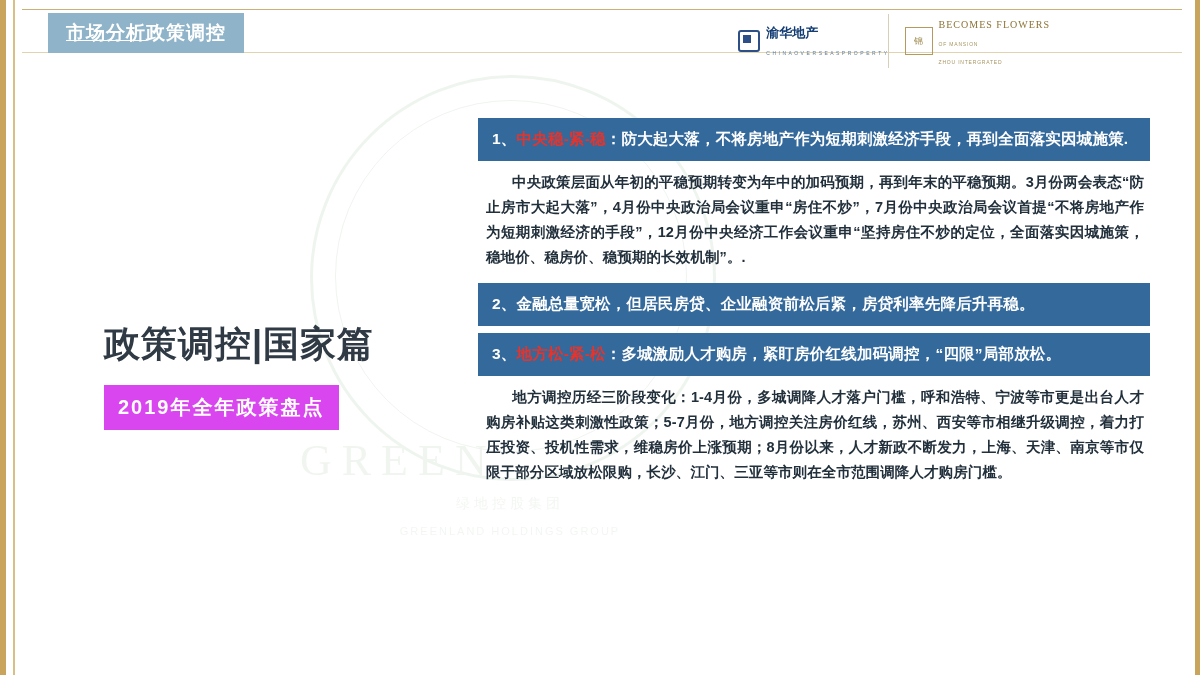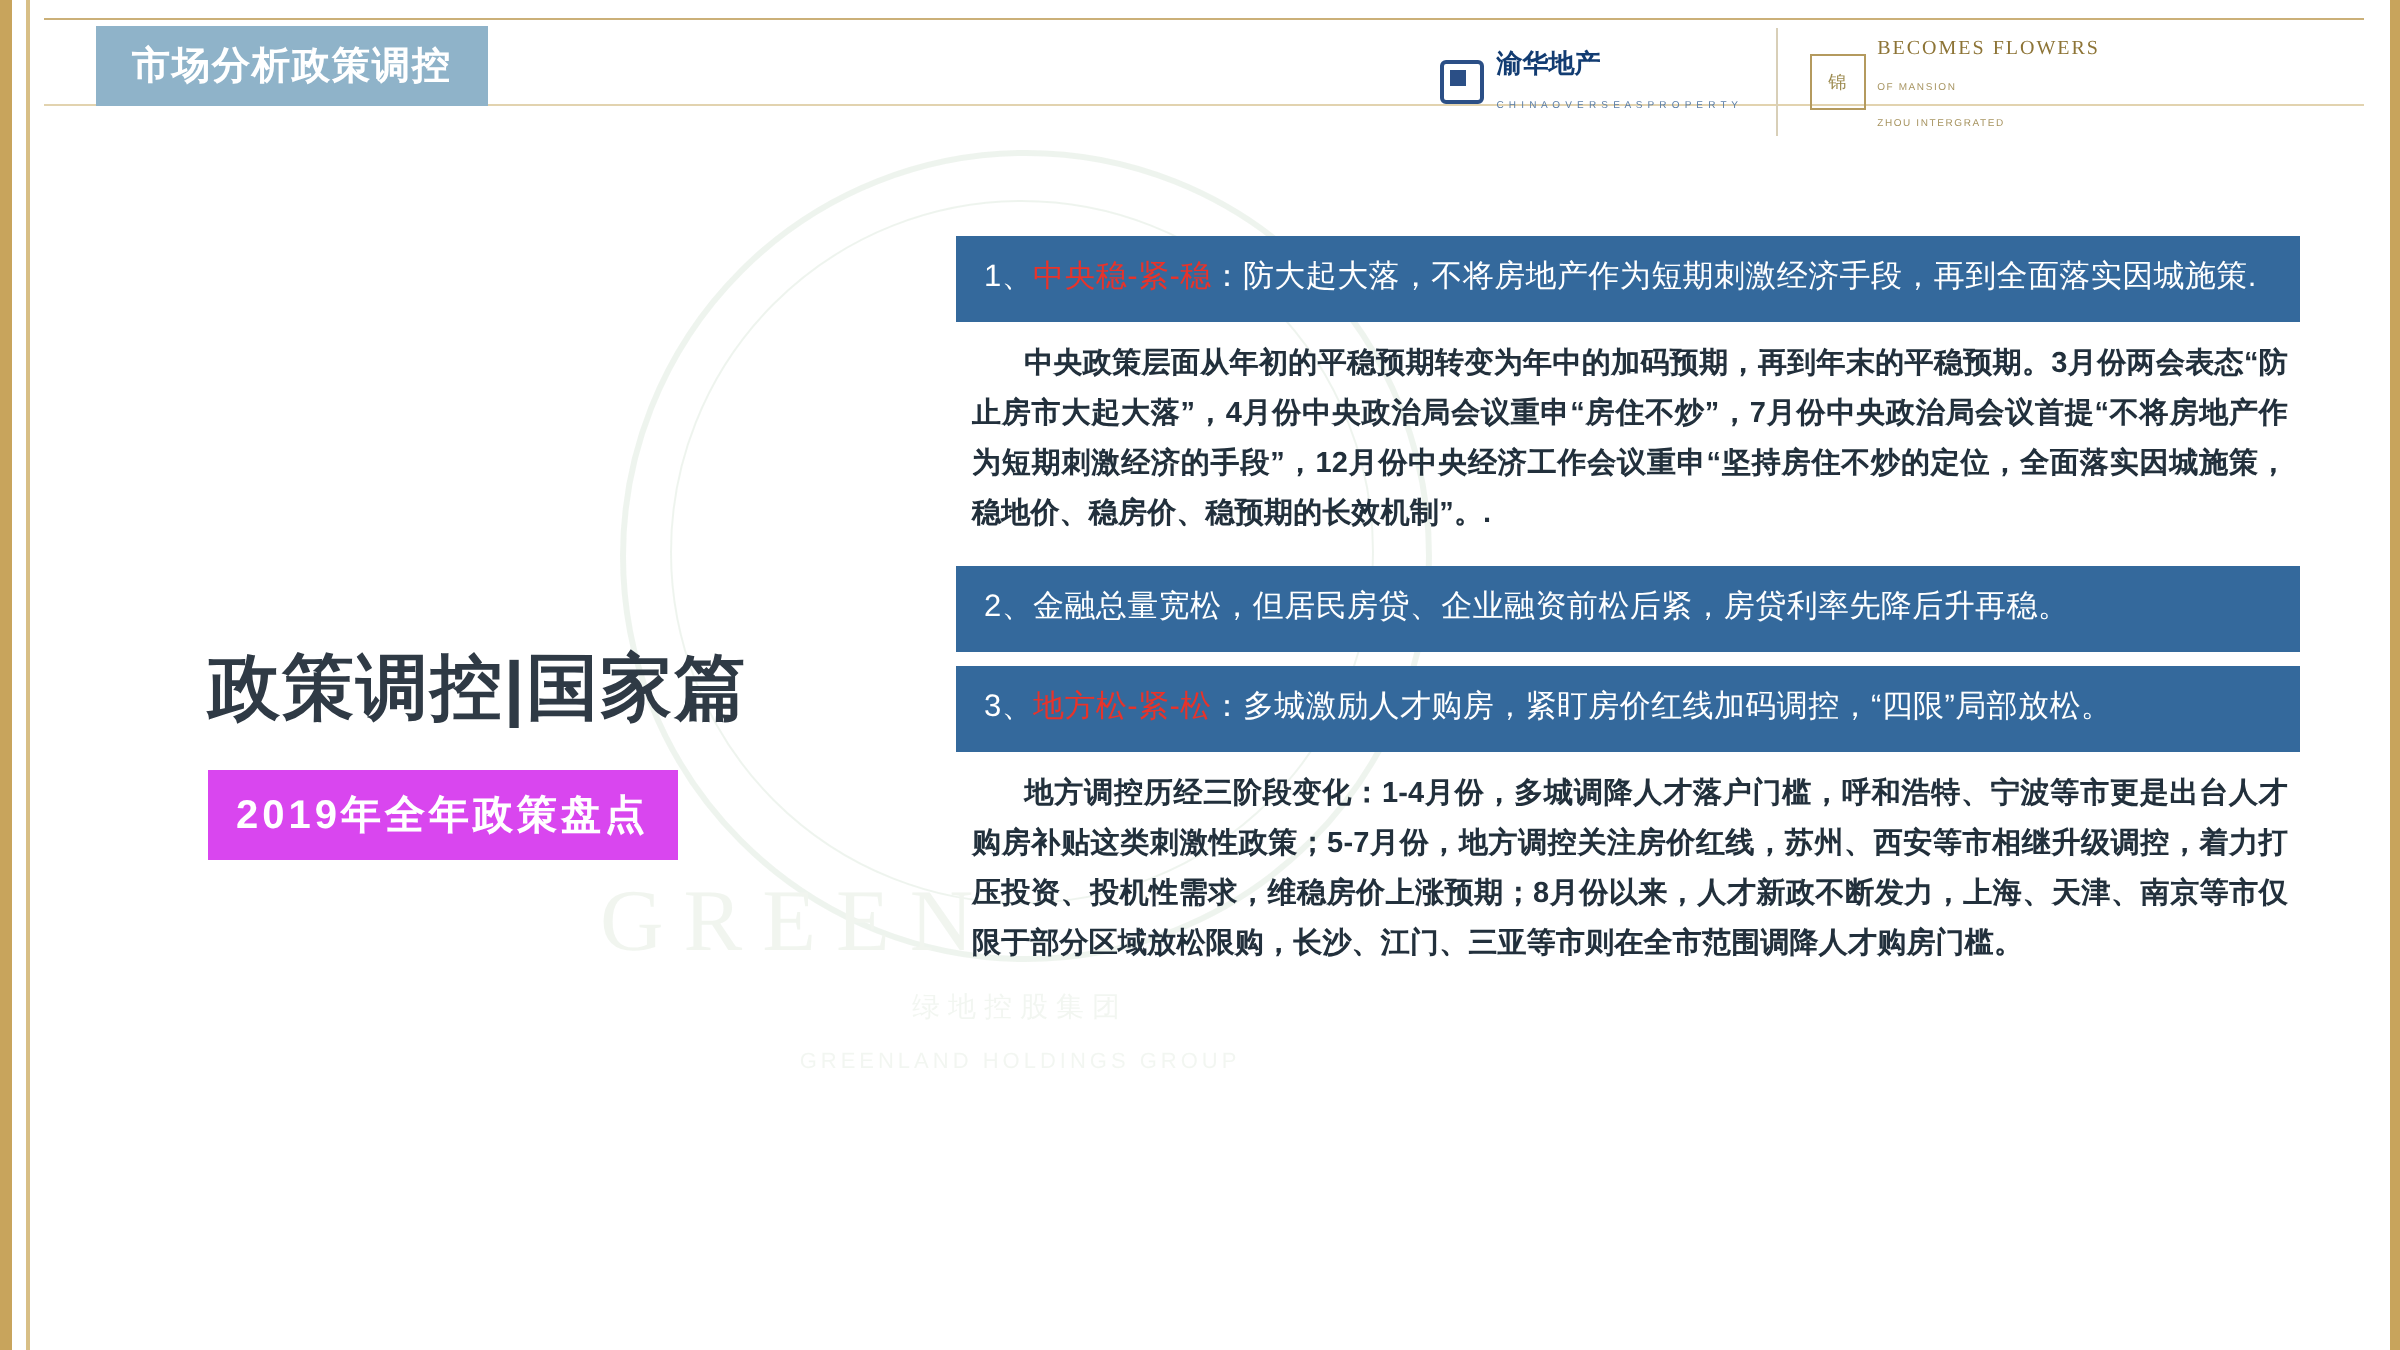--- a/index.html
+++ b/index.html
@@ -114,36 +114,36 @@
     display: flex;
     align-items: center;
     padding: 0 18px;
     box-sizing: border-box;
   }
   .breadcrumb .bc-1 {
     color: #ffffff;
     font-size: 19px;
     font-weight: bold;
     letter-spacing: 1px;
+    text-decoration: underline;
   }
   .breadcrumb .bc-2 {
     color: #ffffff;
     font-size: 19px;
     font-weight: bold;
     letter-spacing: 1px;
   }
 
   
   .logos {
     position: absolute;
     right: 150px;
     top: 14px;
     display: flex;
     align-items: center;
-    gap: 18px;
     justify-content: space-between;
   }
   .logo-a {
     display: flex;
     align-items: center;
     gap: 6px;
   }
   .logo-a .mark {
     width: 18px; height: 18px;
     border: 2px solid #2b4f86;
@@ -230,21 +230,21 @@
   .content {
     position: absolute;
     left: 478px;
     top: 118px;
     width: 672px;
   }
   .band {
     background: #34699c;
     color: #ffffff;
     font-size: 15.5px;
-    font-weight: normal;
+    font-weight: bold;
     line-height: 1.55;
     padding: 9px 14px 10px 14px;
     box-sizing: border-box;
     letter-spacing: 0.2px;
   }
   .band .red {
     color: #e8332a;
   }
   .para {
     color: #22303c;

